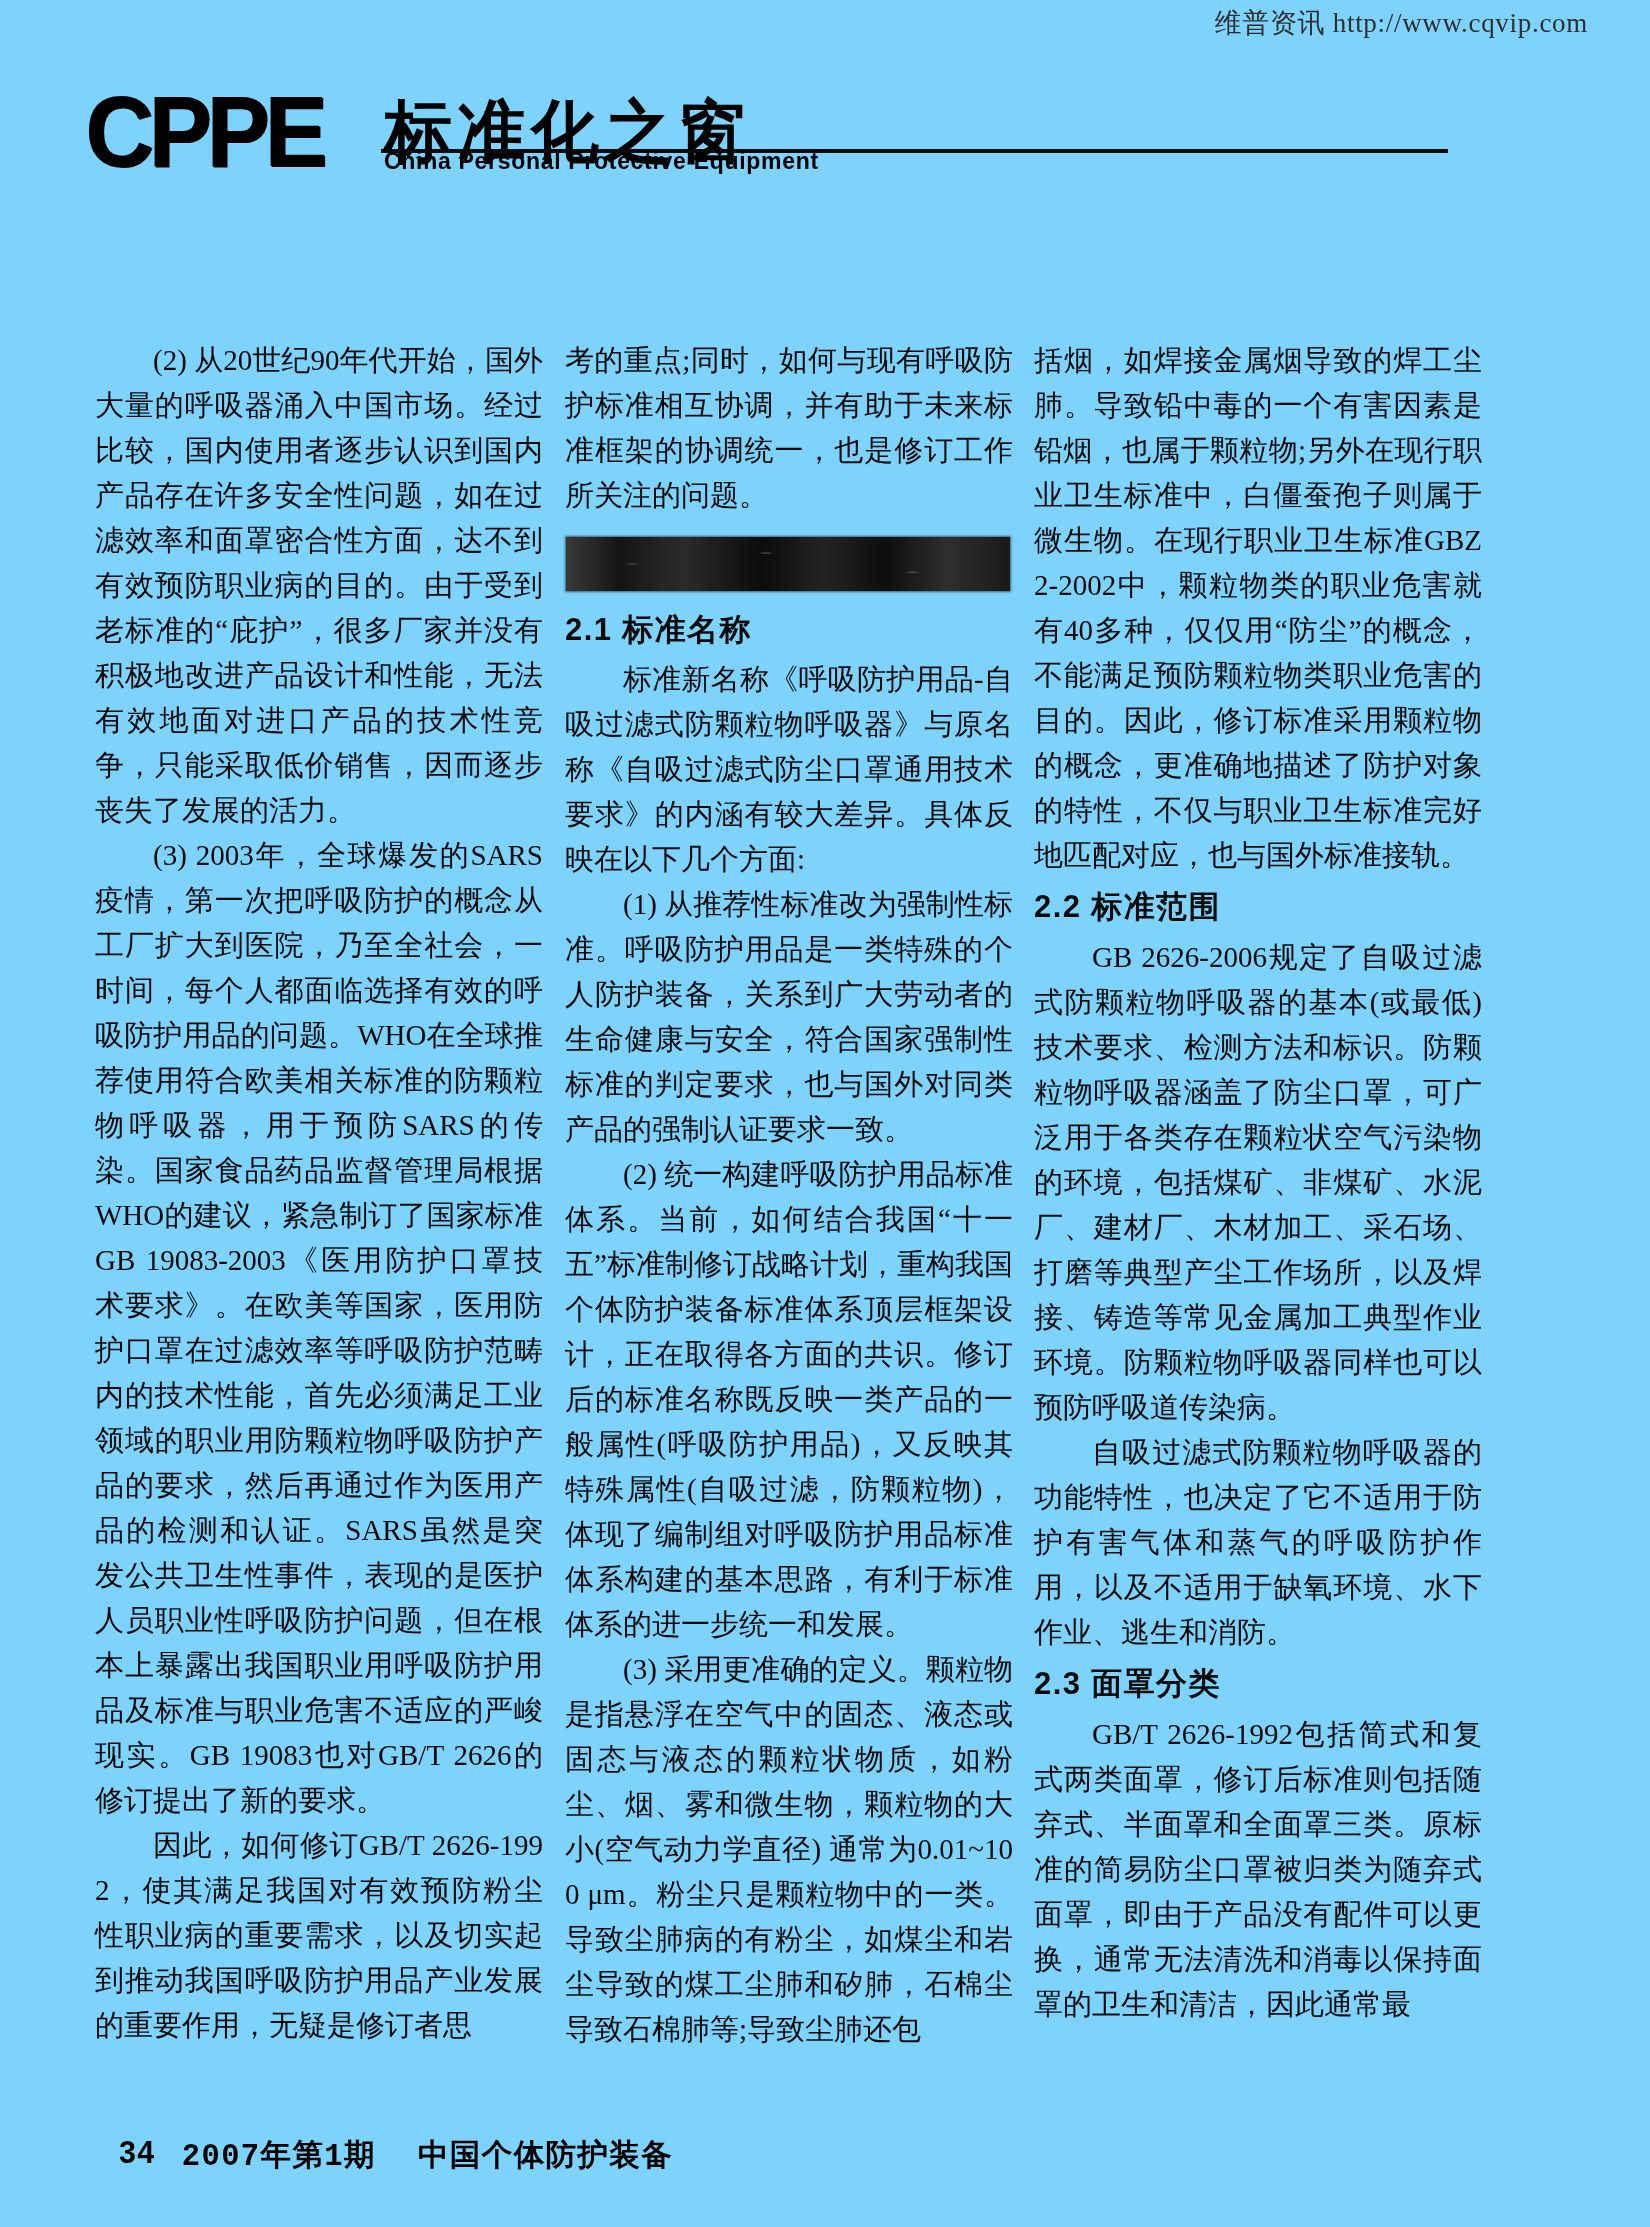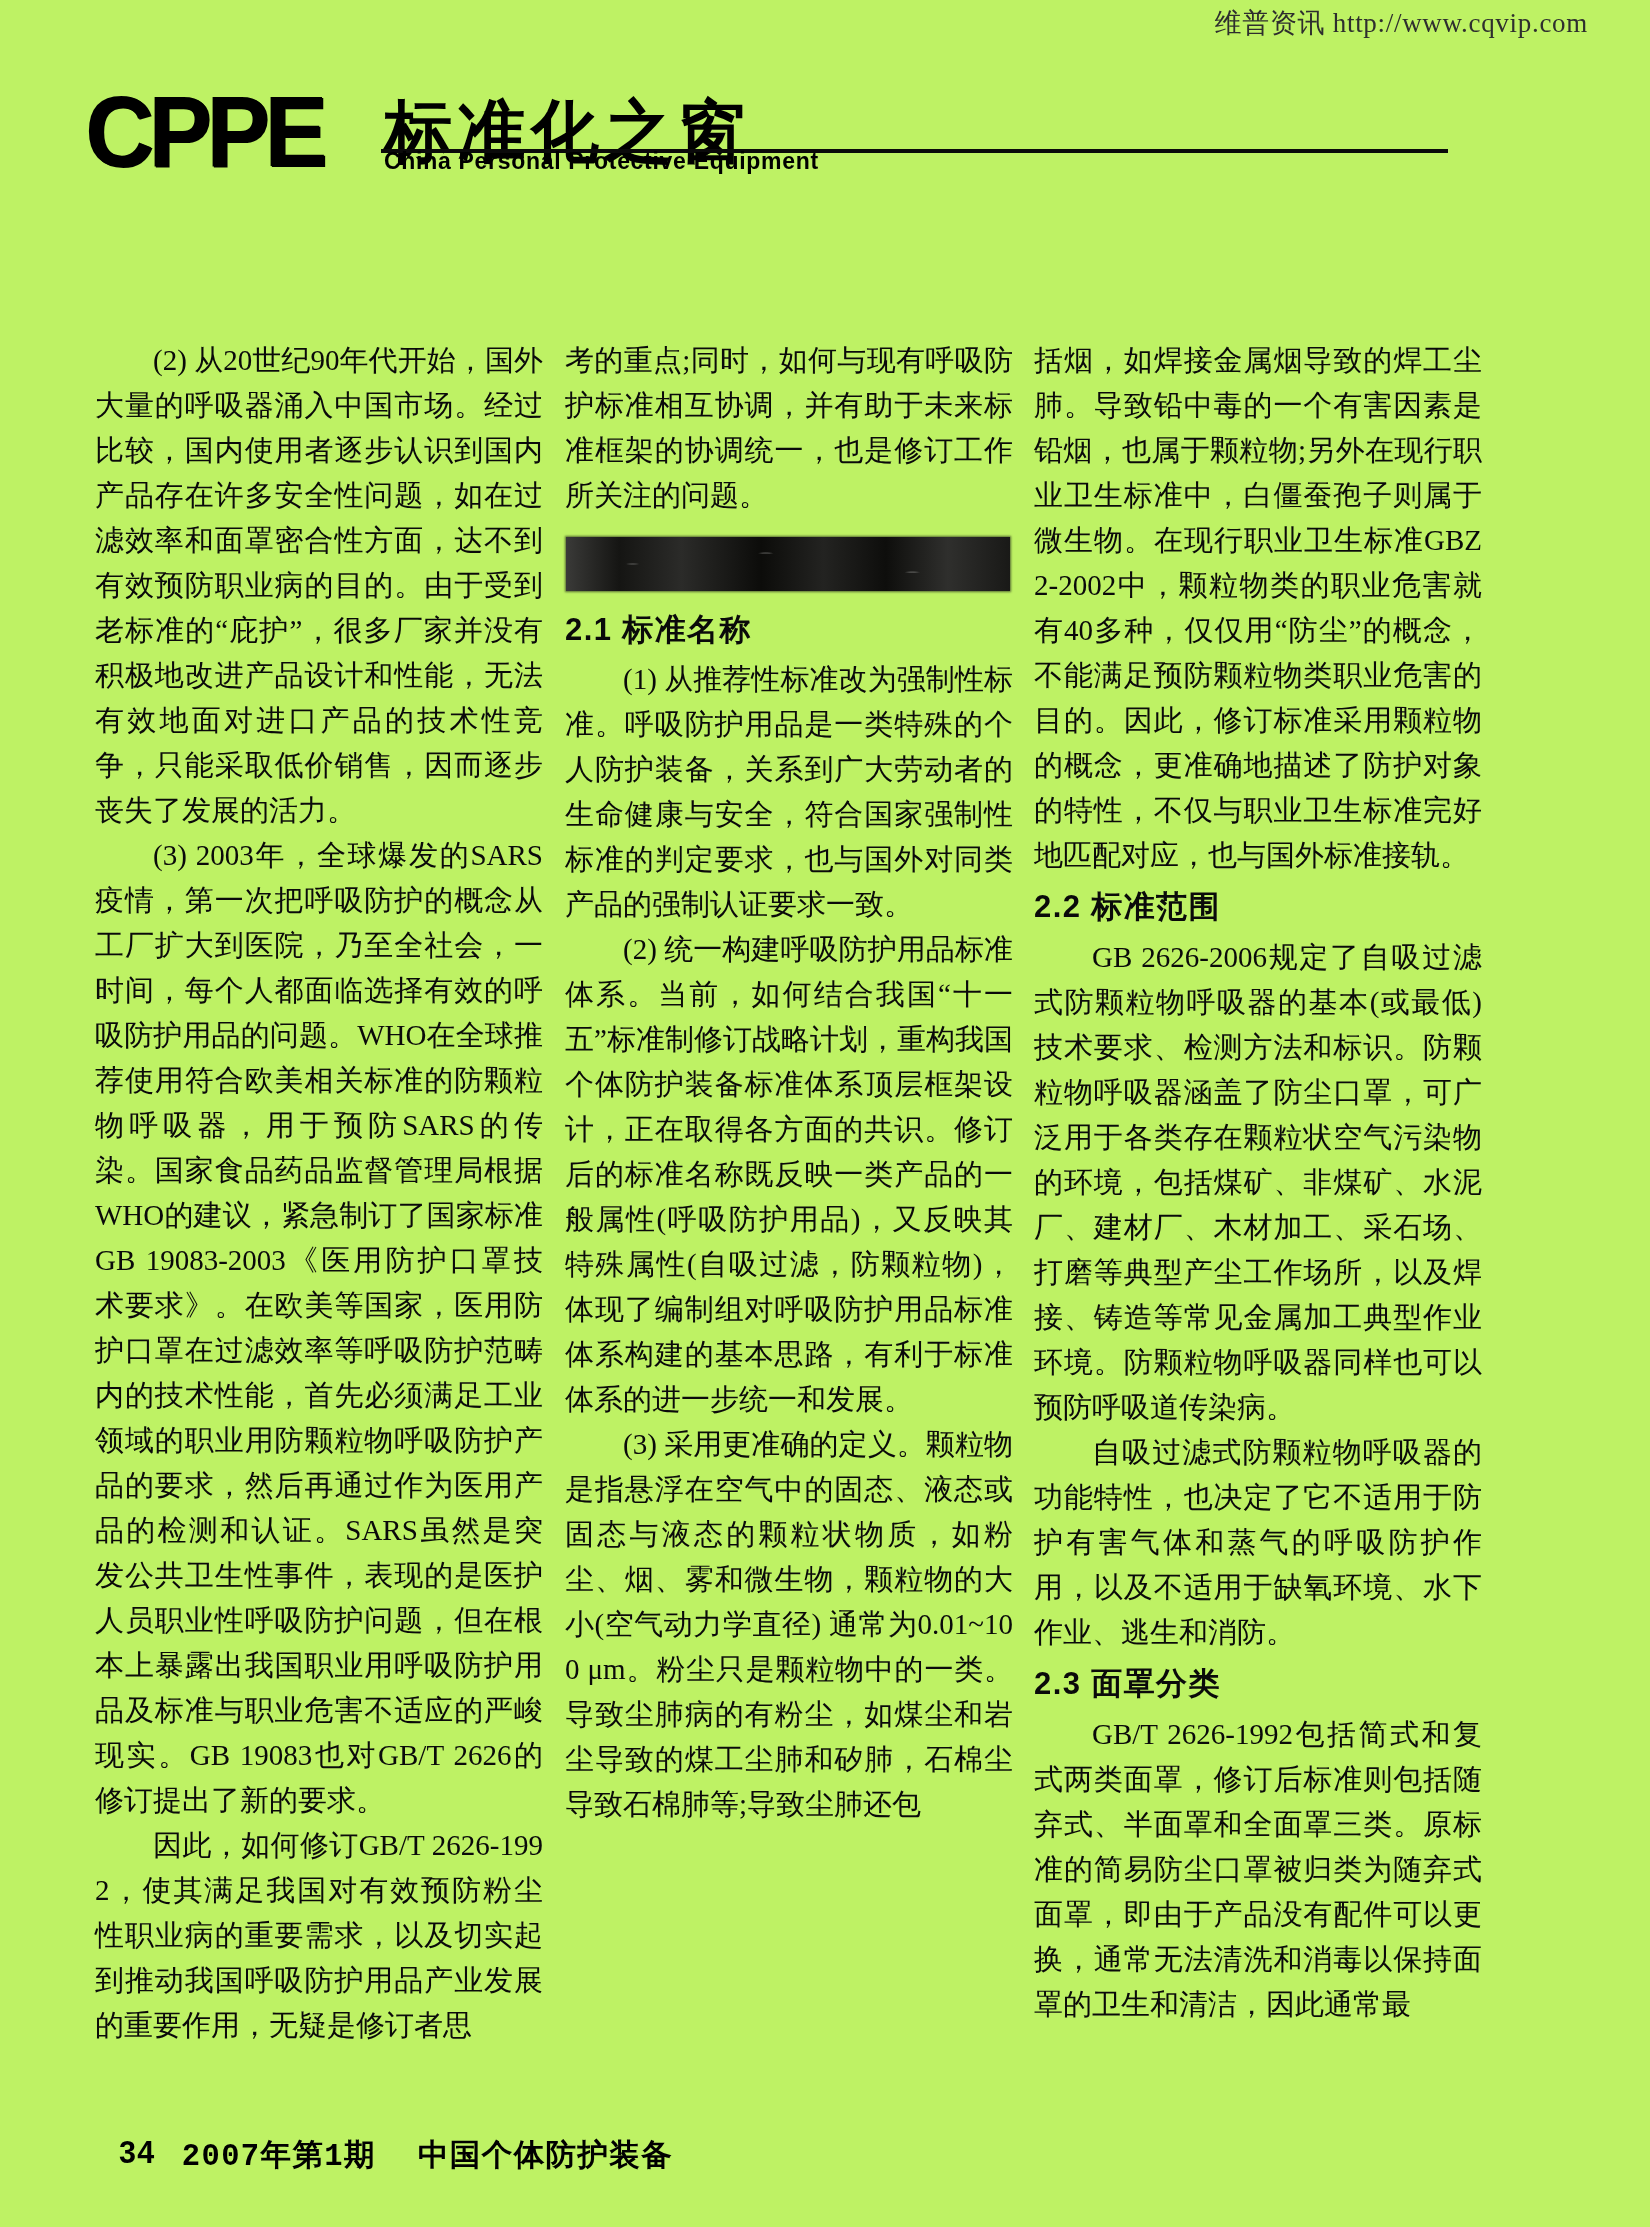--- a/index.html
+++ b/index.html
@@ -1,20 +1,20 @@
 <!DOCTYPE html>
 <html style="font-size:11px"><head>
 <meta charset="utf-8">
 <style>
   html,body { margin:0; padding:0; background:#9a9a9a; }
   .page {
     position:relative;
     width:1650px; height:2227px;
     margin:0 auto;
-    background:#bef264;
+    background:#7dd3fc;
     color:#0b0b0b;
     font-family:"Liberation Serif", serif;
     overflow:hidden;
   }
 
   
   .watermark {
     position:absolute; top:5.4px; right:62px;
     font-size:27px; color:#2e2e2e;
     font-family:"Liberation Serif", serif;
@@ -110,20 +110,21 @@
   <div class="col col-1">
     <p class="para">(2) 从20世纪90年代开始，国外大量的呼吸器涌入中国市场。经过比较，国内使用者逐步认识到国内产品存在许多安全性问题，如在过滤效率和面罩密合性方面，达不到有效预防职业病的目的。由于受到老标准的“庇护”，很多厂家并没有积极地改进产品设计和性能，无法有效地面对进口产品的技术性竞争，只能采取低价销售，因而逐步丧失了发展的活力。</p>
     <p class="para">(3) 2003年，全球爆发的SARS疫情，第一次把呼吸防护的概念从工厂扩大到医院，乃至全社会，一时间，每个人都面临选择有效的呼吸防护用品的问题。WHO在全球推荐使用符合欧美相关标准的防颗粒物呼吸器，用于预防SARS的传染。国家食品药品监督管理局根据WHO的建议，紧急制订了国家标准GB 19083-2003《医用防护口罩技术要求》。在欧美等国家，医用防护口罩在过滤效率等呼吸防护范畴内的技术性能，首先必须满足工业领域的职业用防颗粒物呼吸防护产品的要求，然后再通过作为医用产品的检测和认证。SARS虽然是突发公共卫生性事件，表现的是医护人员职业性呼吸防护问题，但在根本上暴露出我国职业用呼吸防护用品及标准与职业危害不适应的严峻现实。GB 19083也对GB/T 2626的修订提出了新的要求。</p>
     <p class="para">因此，如何修订GB/T 2626-1992，使其满足我国对有效预防粉尘性职业病的重要需求，以及切实起到推动我国呼吸防护用品产业发展的重要作用，无疑是修订者思</p>
   </div>
 
   <div class="col col-2">
     <p class="para cont">考的重点;同时，如何与现有呼吸防护标准相互协调，并有助于未来标准框架的协调统一，也是修订工作所关注的问题。</p>
     <div class="ink-banner"></div>
     <h3 class="sec-heading">2.1 标准名称</h3>
+    <p class="para">标准新名称《呼吸防护用品-自吸过滤式防颗粒物呼吸器》与原名称《自吸过滤式防尘口罩通用技术要求》的内涵有较大差异。具体反映在以下几个方面:</p>
     <p class="para">(1) 从推荐性标准改为强制性标准。呼吸防护用品是一类特殊的个人防护装备，关系到广大劳动者的生命健康与安全，符合国家强制性标准的判定要求，也与国外对同类产品的强制认证要求一致。</p>
     <p class="para">(2) 统一构建呼吸防护用品标准体系。当前，如何结合我国“十一五”标准制修订战略计划，重构我国个体防护装备标准体系顶层框架设计，正在取得各方面的共识。修订后的标准名称既反映一类产品的一般属性(呼吸防护用品)，又反映其特殊属性(自吸过滤，防颗粒物)，体现了编制组对呼吸防护用品标准体系构建的基本思路，有利于标准体系的进一步统一和发展。</p>
     <p class="para">(3) 采用更准确的定义。颗粒物是指悬浮在空气中的固态、液态或固态与液态的颗粒状物质，如粉尘、烟、雾和微生物，颗粒物的大小(空气动力学直径) 通常为0.01~100 μm。粉尘只是颗粒物中的一类。导致尘肺病的有粉尘，如煤尘和岩尘导致的煤工尘肺和矽肺，石棉尘导致石棉肺等;导致尘肺还包</p>
   </div>
 
   <div class="col col-3">
     <p class="para cont">括烟，如焊接金属烟导致的焊工尘肺。导致铅中毒的一个有害因素是铅烟，也属于颗粒物;另外在现行职业卫生标准中，白僵蚕孢子则属于微生物。在现行职业卫生标准GBZ 2-2002中，颗粒物类的职业危害就有40多种，仅仅用“防尘”的概念，不能满足预防颗粒物类职业危害的目的。因此，修订标准采用颗粒物的概念，更准确地描述了防护对象的特性，不仅与职业卫生标准完好地匹配对应，也与国外标准接轨。</p>
     <h3 class="sec-heading">2.2 标准范围</h3>
     <p class="para">GB 2626-2006规定了自吸过滤式防颗粒物呼吸器的基本(或最低)技术要求、检测方法和标识。防颗粒物呼吸器涵盖了防尘口罩，可广泛用于各类存在颗粒状空气污染物的环境，包括煤矿、非煤矿、水泥厂、建材厂、木材加工、采石场、打磨等典型产尘工作场所，以及焊接、铸造等常见金属加工典型作业环境。防颗粒物呼吸器同样也可以预防呼吸道传染病。</p>
     <p class="para">自吸过滤式防颗粒物呼吸器的功能特性，也决定了它不适用于防护有害气体和蒸气的呼吸防护作用，以及不适用于缺氧环境、水下作业、逃生和消防。</p>

